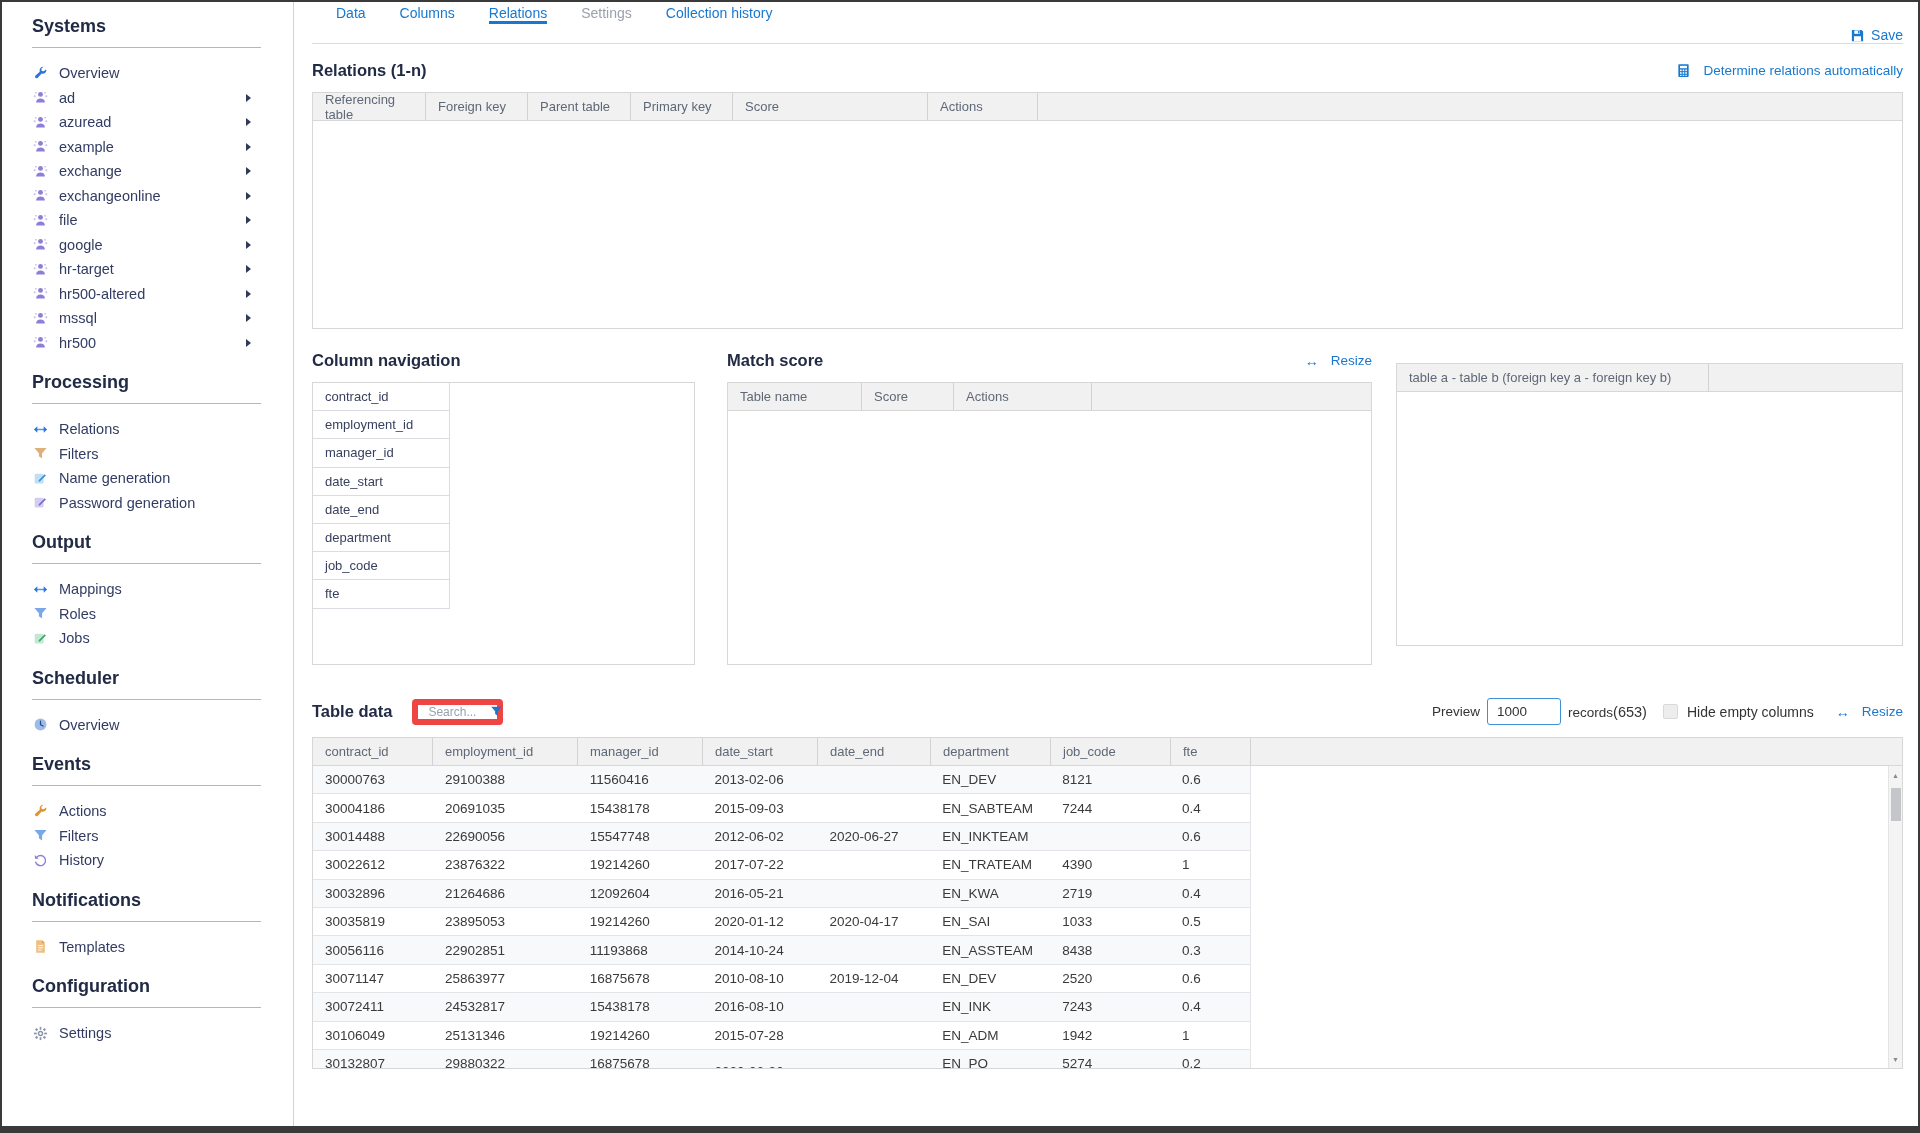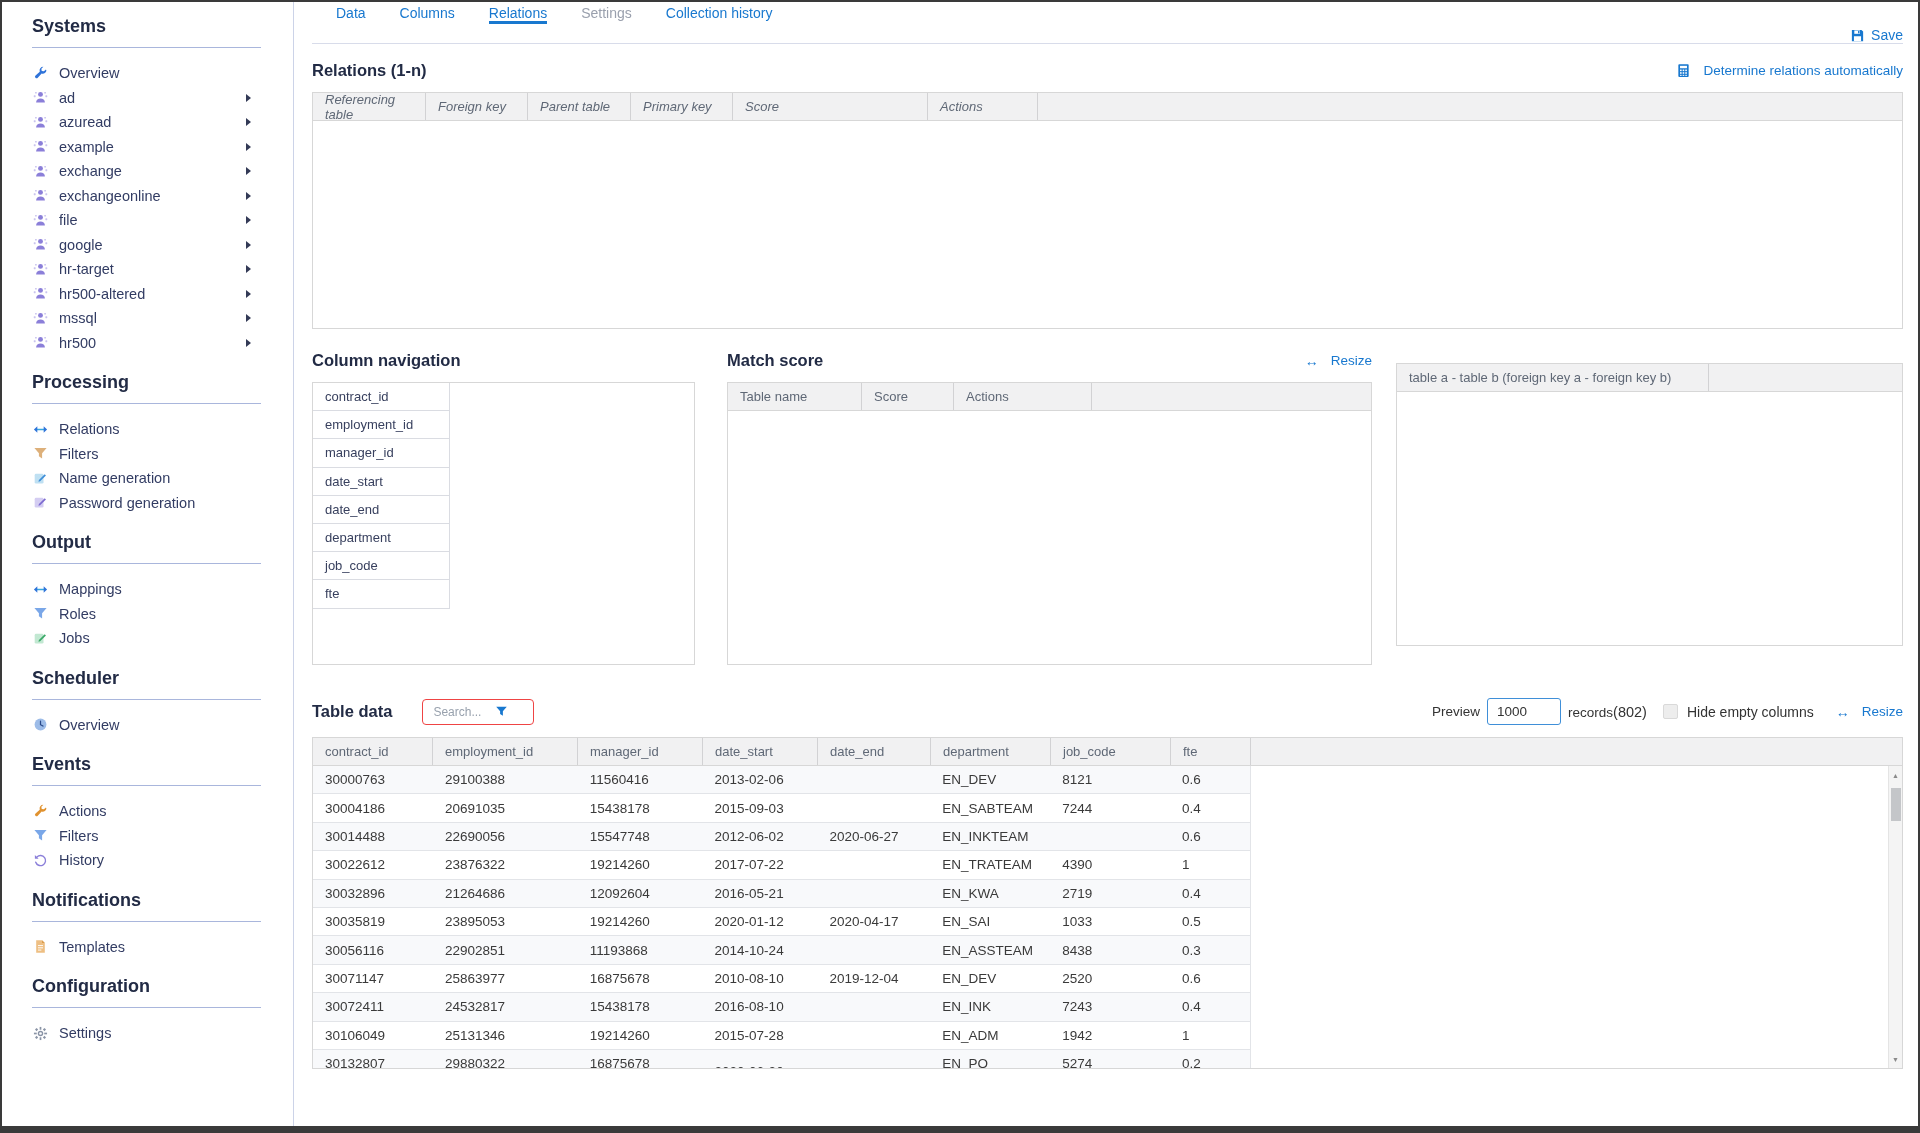--- a/index.html
+++ b/index.html
@@ -27,32 +27,32 @@
   .tab.muted{color:#9aa0ad;}
   .save-btn{margin-left:auto;display:flex;align-items:center;gap:6px;color:#1878cf;font-size:14px;cursor:pointer;padding-top:3px;}
   .sec-head{display:flex;justify-content:space-between;align-items:center;}
   h2.sec-title{font-size:16.5px;font-weight:700;color:#222b45;margin:0;}
   .blue-link{display:flex;align-items:center;gap:12px;color:#1878cf;font-size:13.5px;cursor:pointer;}
   .relations-sec{margin-top:17px;}
   .box-table{margin-top:12px;border:1px solid #d7d7d7;background:#fff;}
   .thead{height:28px;background:#f1f1f2;border-bottom:1px solid #d7d7d7;display:flex;align-items:stretch;font-size:13px;color:#5f6876;}
   .th{display:flex;align-items:center;padding-left:12px;border-right:1px solid #d2d2d4;}
   .th.spacer{flex:1;border-right:none;padding:0;}
-  .rel-table{height:237px;font-style:italic;}
+  .rel-table{height:237px;}
   
   .mid-row{display:flex;margin-top:22px;}
   .mini-table{height:283px;}
   .colnav{width:383px;margin-right:32px;}
   .match{width:645px;margin-right:24px;}
   .nn{flex:1;}
   .cn-row{height:28.2px;width:137px;display:flex;align-items:center;padding-left:12px;font-size:13px;color:#38405e;border-bottom:1px solid #dadce2;border-right:1px solid #dadce2;cursor:pointer;}
   
   .td-sec{margin-top:33px;}
   .td-head{display:flex;align-items:center;}
-  .search-box{margin-left:30px;width:112px;height:26px;border:1px solid #ef4444;border-radius:4px;display:flex;align-items:center;padding:0 6px 0 8px;}
+  .search-box{margin-left:20px;width:91px;height:26px;border:6px solid #ef4444;border-radius:4px;display:flex;align-items:center;padding:0 6px 0 8px;}
   .search-box input{border:none;outline:none;width:64px;font-size:12px;color:#444;font-family:inherit;background:transparent;}
   .search-box input::placeholder{color:#98a1ad;}
   .td-right{margin-left:auto;display:flex;align-items:center;}
   .td-right .plbl{font-size:13.5px;color:#333;}
   .preview-input{width:74px;height:27px;border:1px solid #3f8fd8;border-radius:3px;font-size:13.5px;color:#333;padding:0 0 0 9px;margin:0 7px;outline:none;font-family:inherit;}
   .records{font-size:13.5px;color:#333;}
   .records .cnt{font-size:14.5px;}
   .cbox{width:15px;height:15px;background:#ededed;border:1px solid #d9d9d9;border-radius:2px;margin:0 9px 0 16px;cursor:pointer;}
   .hide-lbl{font-size:14px;color:#333;}
   .td-right .blue-link{margin-left:22px;}
@@ -503,21 +503,21 @@
           <input type="text" placeholder="Search..." style="">
           <span class="icon">
             <svg viewBox="0 0 16 16" style="width:13px;height:13px;">
                 <path d="M1.5 2h13L9.7 7.7v5.6L6.3 11V7.7z" fill="#1878cf"></path>
               </svg>
           </span>
         </span>
         <span class="td-right">
           <span class="plbl">Preview</span>
           <input class="preview-input" type="text" value="1000" style="">
-          <span class="records"><span>records</span><span class="cnt">(802)</span></span>
+          <span class="records"><span>records</span><span class="cnt">(653)</span></span>
           <span class="cbox"></span>
           <span class="hide-lbl">Hide empty columns</span>
           <span class="blue-link">
             <span class="resize-arrow">↔</span>
             <span>Resize</span>
           </span>
         </span>
       </div>
       <div class="box-table data-table">
         <div class="thead">

